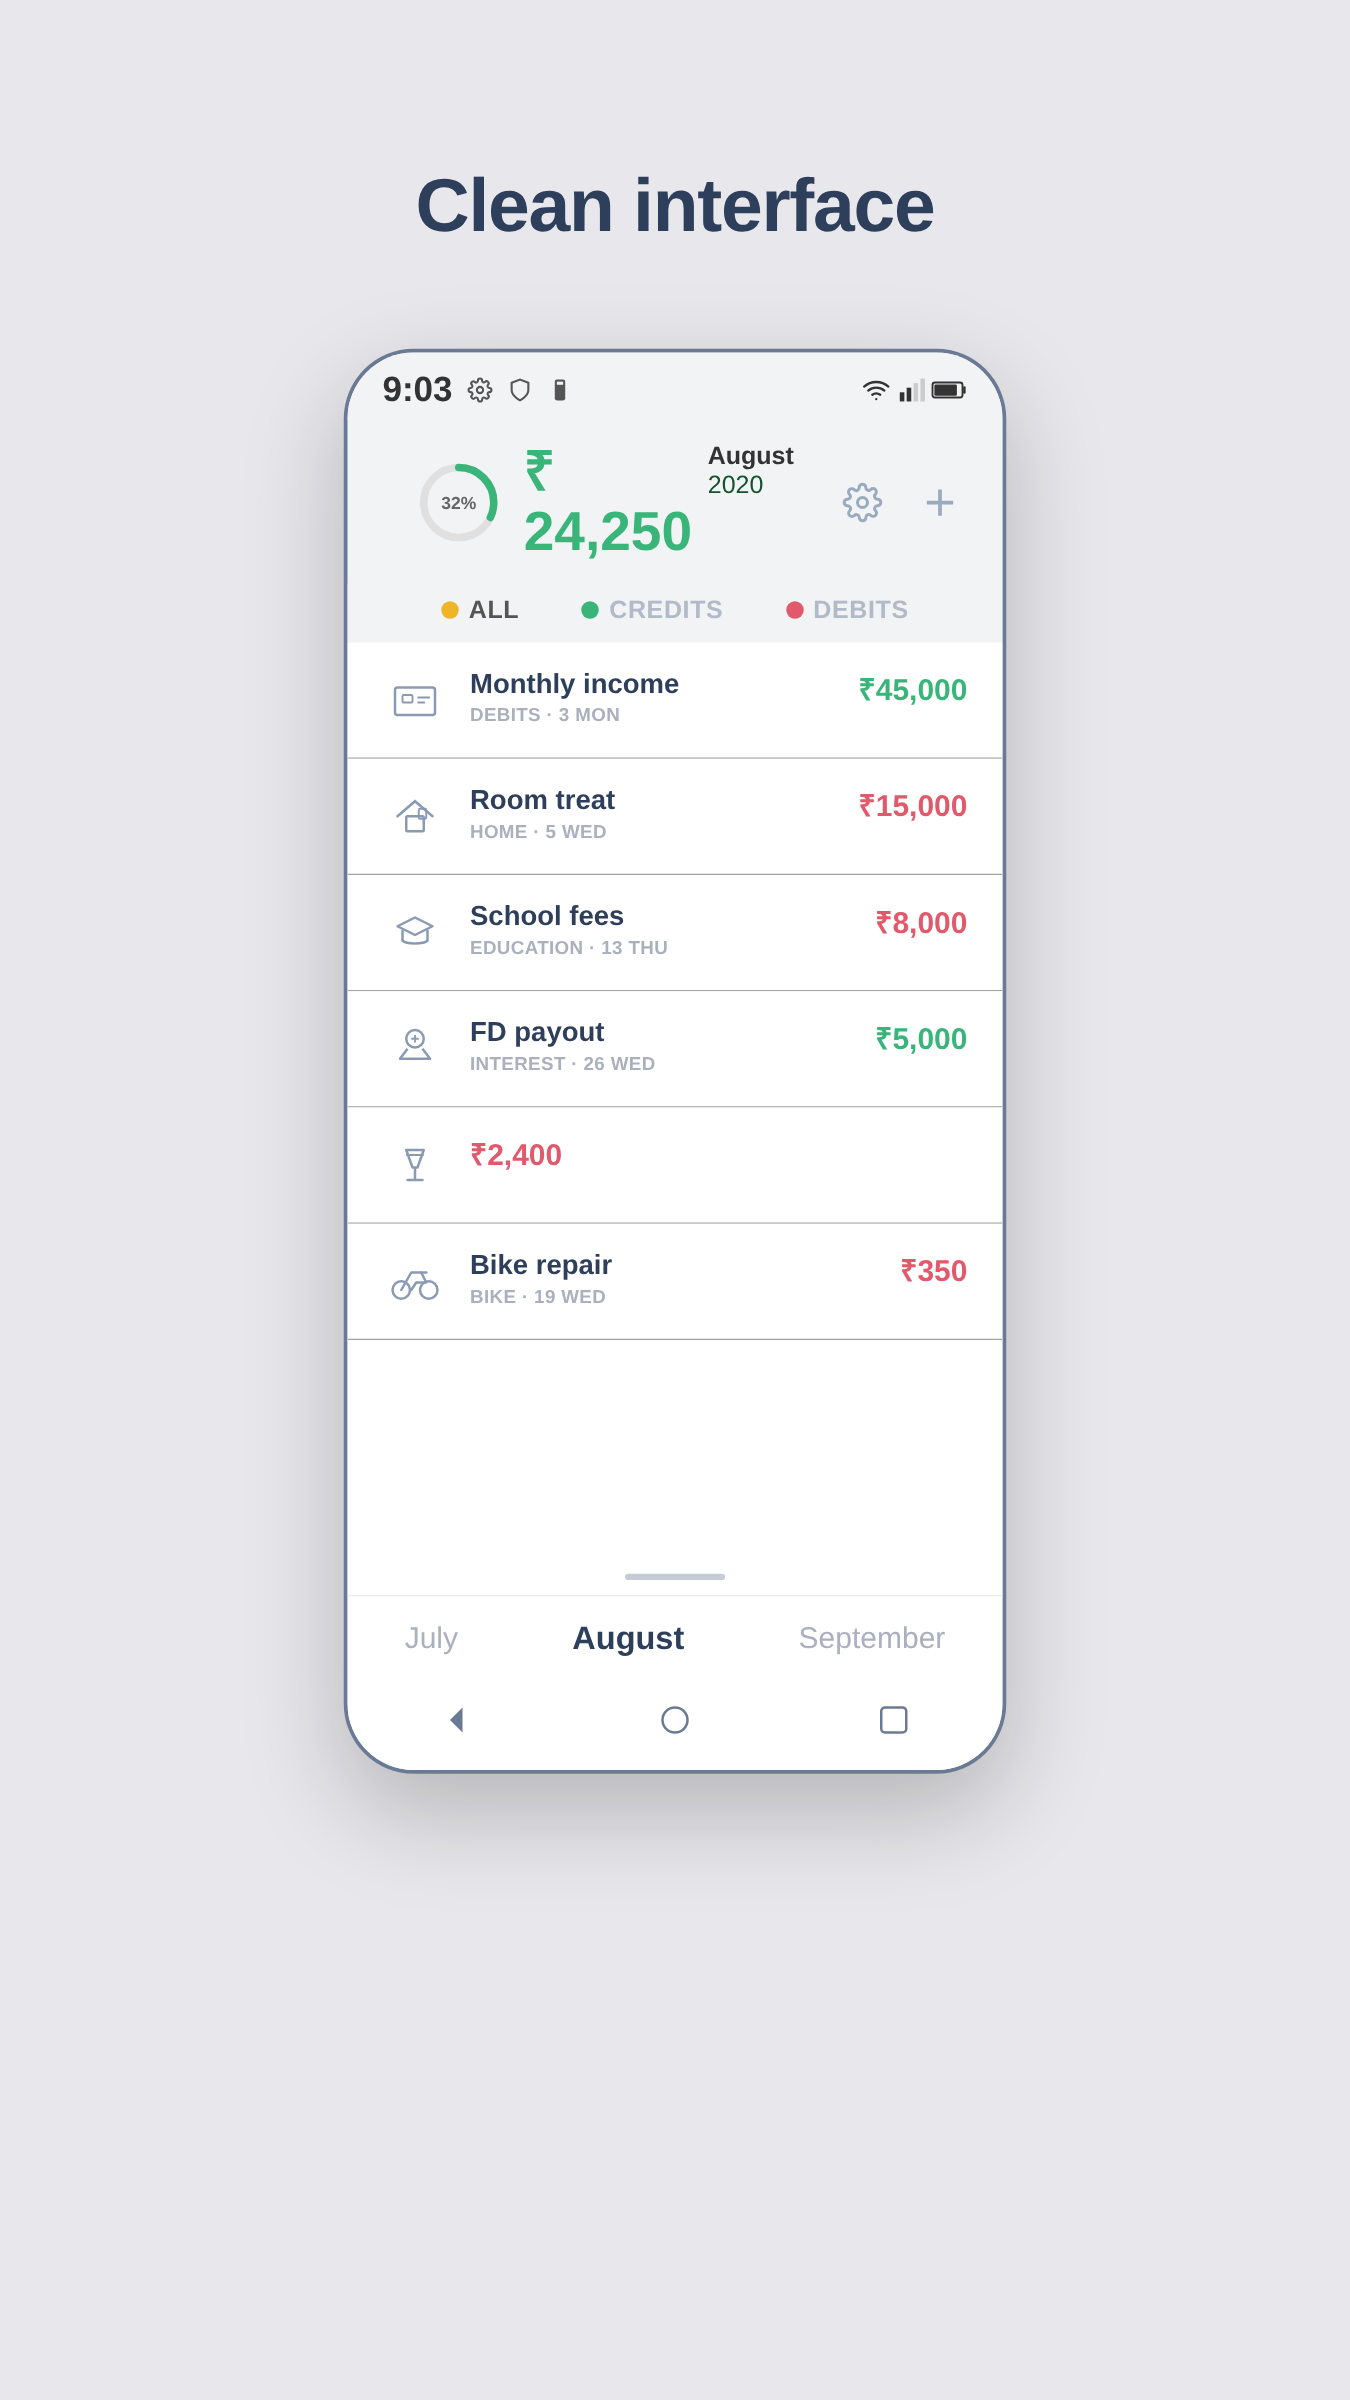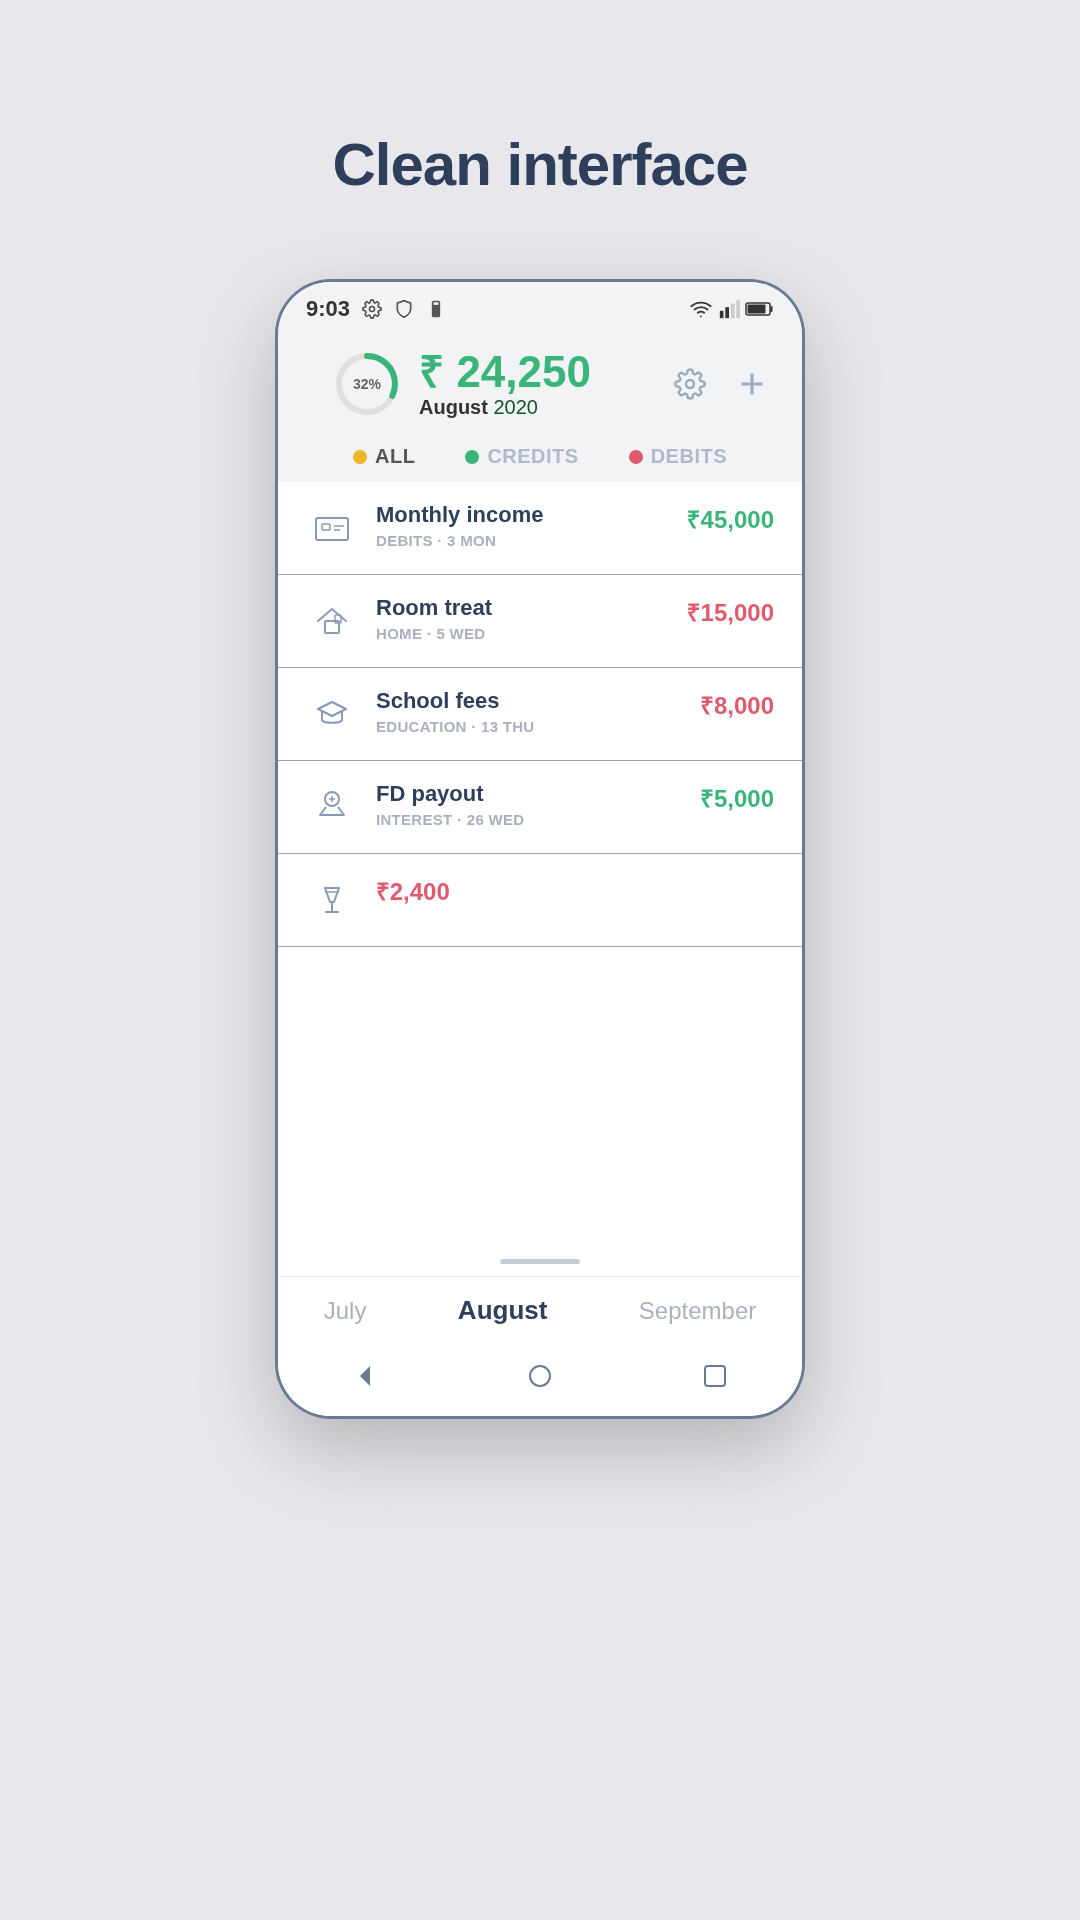--- a/index.html
+++ b/index.html
@@ -52,21 +52,21 @@
       align-items: center;
       justify-content: space-between;
       padding: 14px 28px 8px 28px;
       flex-shrink: 0;
     }
 
     .status-left {
       display: flex;
       align-items: center;
       gap: 12px;
-      font-size: 22px;
+      font-size: 28px;
       font-weight: 600;
       color: #333;
     }
 
     .status-right {
       display: flex;
       align-items: center;
       gap: 6px;
     }
 
@@ -103,21 +103,21 @@
       top: 50%;
       left: 50%;
       transform: translate(-50%, -50%);
       font-size: 14px;
       font-weight: 600;
       color: #666;
     }
 
     .header-amount {
       display: flex;
-      flex-direction: column;
+      flex-direction: row;
     }
 
     .amount-value {
       font-size: 44px;
       font-weight: 700;
       color: #3ab57a;
       line-height: 1.1;
     }
 
     .amount-date {
@@ -459,20 +459,37 @@
           <svg width="40" height="40" viewBox="0 0 40 40" fill="none">
             <path d="M13 8h14l-5 14H18L13 8z" stroke="#8a9ab5" stroke-width="2" stroke-linejoin="round"></path>
             <line x1="20" y1="22" x2="20" y2="32" stroke="#8a9ab5" stroke-width="2"></line>
             <line x1="14" y1="32" x2="26" y2="32" stroke="#8a9ab5" stroke-width="2" stroke-linecap="round"></line>
             <path d="M13 12h14" stroke="#8a9ab5" stroke-width="1.5"></path>
           </svg>
         </div>
         <div class="txn-amount debit">₹2,400</div>
       </div>
 
+      <div class="transaction-item">
+        <div class="txn-icon">
+          <svg width="42" height="42" viewBox="0 0 42 42" fill="none">
+            <circle cx="10" cy="28" r="7" stroke="#8a9ab5" stroke-width="2"></circle>
+            <circle cx="32" cy="28" r="7" stroke="#8a9ab5" stroke-width="2"></circle>
+            <path d="M10 28l8-14h8l4 8H22l-4 6" stroke="#8a9ab5" stroke-width="2" stroke-linecap="round" stroke-linejoin="round"></path>
+            <path d="M26 14h4" stroke="#8a9ab5" stroke-width="2" stroke-linecap="round"></path>
+          </svg>
+        </div>
+        <div class="txn-info">
+          <div class="txn-name">Bike repair</div>
+          <div class="txn-meta">
+            <span>BIKE</span> · <span>19 WED</span>
+          </div>
+        </div>
+        <div class="txn-amount debit">₹350</div>
+      </div>
 
       <div style="flex:1;background:#fff;"></div>
 
       <div style="background:#fff;padding:12px 0 4px 0;display:flex;justify-content:center;">
         <div class="home-indicator"></div>
       </div>
     </div>
 
     <div class="month-nav">
       <div class="month-nav-item">July</div>

